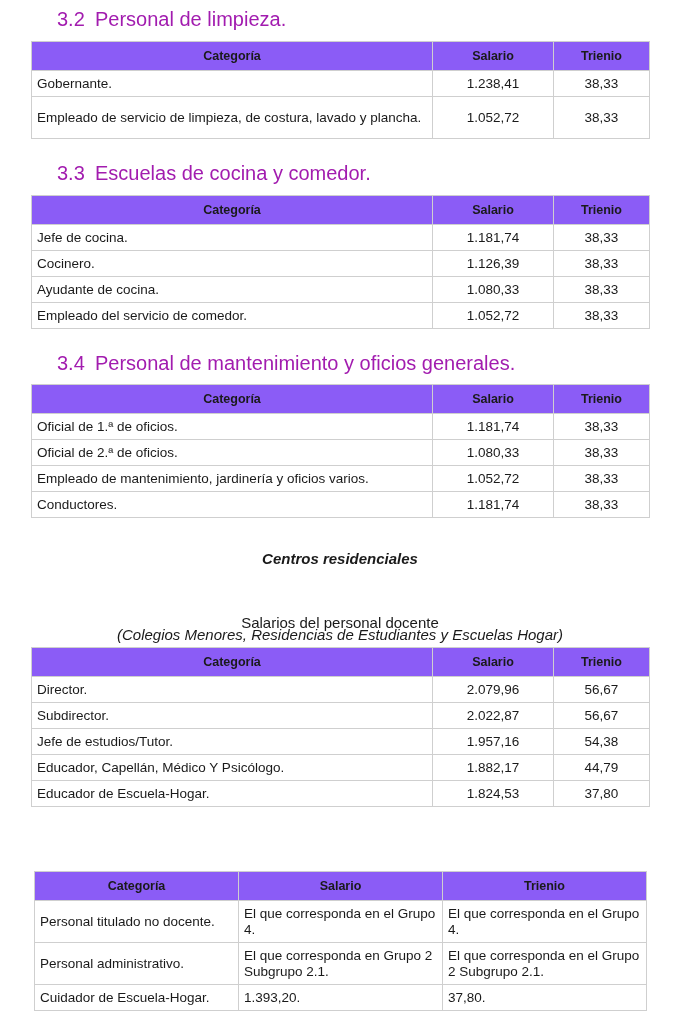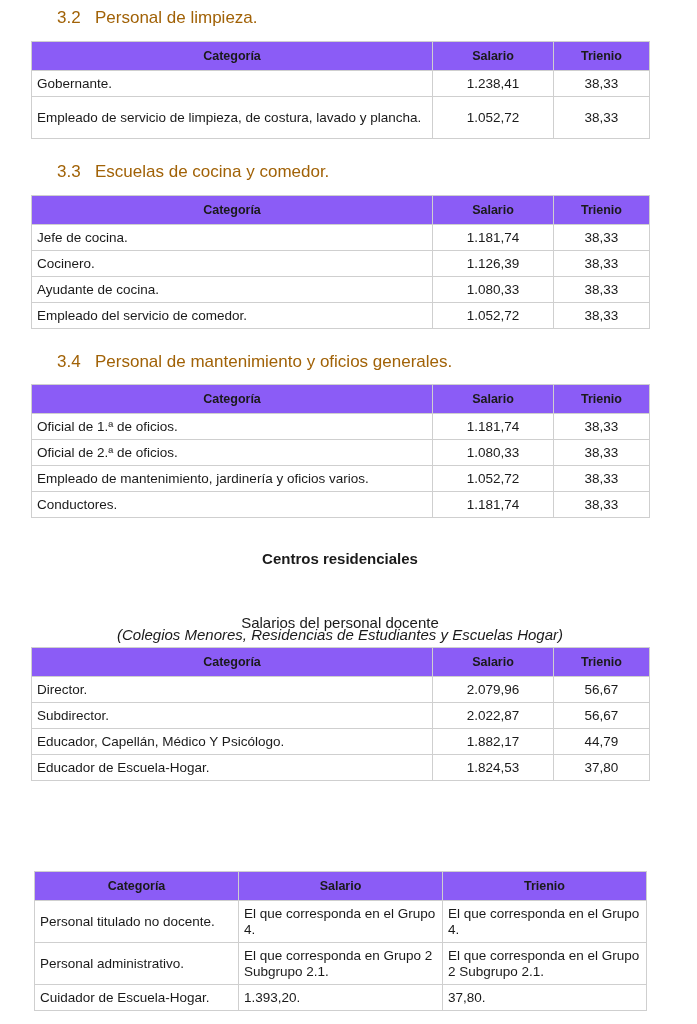--- a/index.html
+++ b/index.html
@@ -1,21 +1,21 @@
 <!DOCTYPE html>
 <html><head>
   <meta charset="utf-8">
   <style>
     html, body { margin: 0; padding: 0; background: #ffffff; }
     body {
       width: 697px; height: 1024px; position: relative; overflow: hidden;
       font-family: "Liberation Sans", sans-serif; color: #1a1a1a;
     }
     .sec-heading {
-      position: absolute; left: 57px; font-size: 17px; color: #a16207;
+      position: absolute; left: 57px; font-size: 20px; color: #a21caf;
       white-space: nowrap;
     }
     .sec-heading .num { display: inline-block; width: 38px; }
     table.grid {
       position: absolute; border-collapse: collapse; table-layout: fixed;
       font-size: 13.5px;
     }
     table.grid th, table.grid td {
       border: 1px solid #cfcfcf; padding: 0 5px; vertical-align: middle;
       line-height: 16px;
@@ -134,21 +134,21 @@
     <td class="num">38,33</td>
   </tr>
   <tr>
     <td>Conductores.</td>
     <td class="num">1.181,74</td>
     <td class="num">38,33</td>
   </tr>
 </tbody>
   </table>
 
-<div class="center-text bold" style="top:550px;">Centros residenciales</div>
+<div class="center-text bold" style="top:550px;font-style:italic;">Centros residenciales</div>
 <div class="center-text italic" style="top:582px;margin-top:44px;">(Colegios Menores, Residencias de Estudiantes y Escuelas Hogar)</div>
 <div class="center-text" style="top:614px;">Salarios del personal docente</div>
 
 <table class="grid" style="left:31px; top:647px; width:618px;">
   <colgroup>
       <col style="width:401px">
       <col style="width:121px">
       <col style="width:96px">
     </colgroup>
   <tbody>
@@ -159,20 +159,25 @@
   </tr>
   <tr>
     <td>Director.</td>
     <td class="num">2.079,96</td>
     <td class="num">56,67</td>
   </tr>
   <tr>
     <td>Subdirector.</td>
     <td class="num">2.022,87</td>
     <td class="num">56,67</td>
+  </tr>
+  <tr>
+    <td>Jefe de estudios/Tutor.</td>
+    <td class="num">1.957,16</td>
+    <td class="num">54,38</td>
   </tr>
   <tr>
     <td>Educador, Capellán, Médico Y Psicólogo.</td>
     <td class="num">1.882,17</td>
     <td class="num">44,79</td>
   </tr>
   <tr>
     <td>Educador de Escuela-Hogar.</td>
     <td class="num">1.824,53</td>
     <td class="num">37,80</td>

